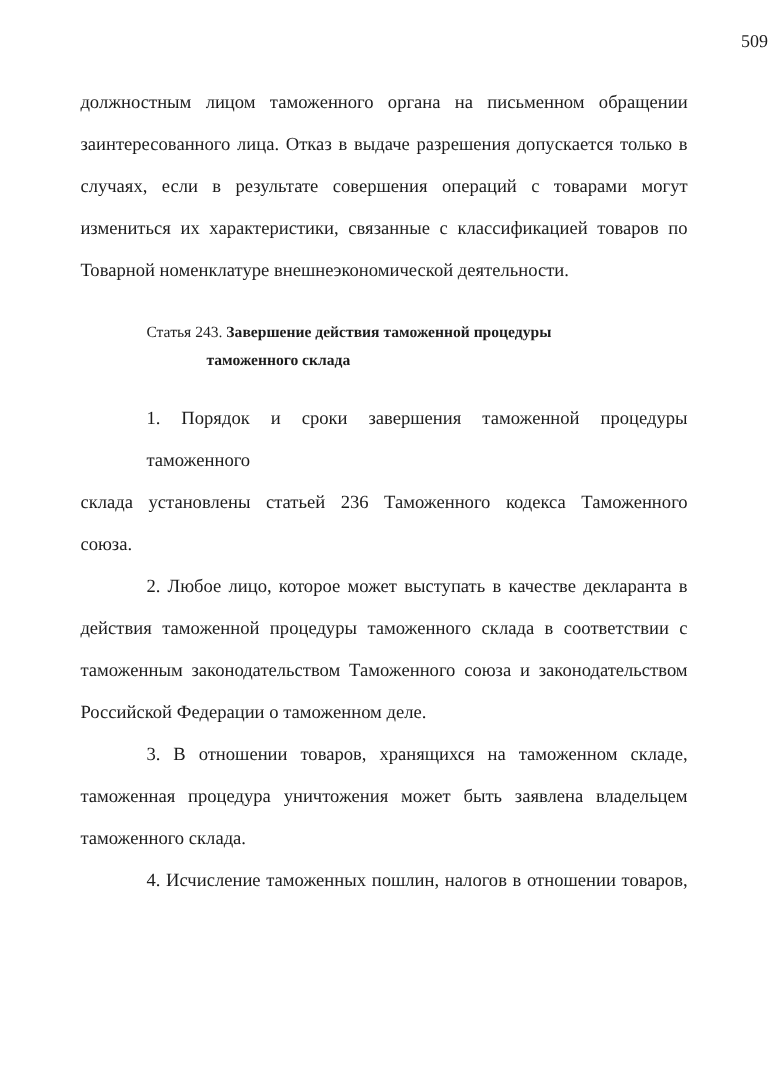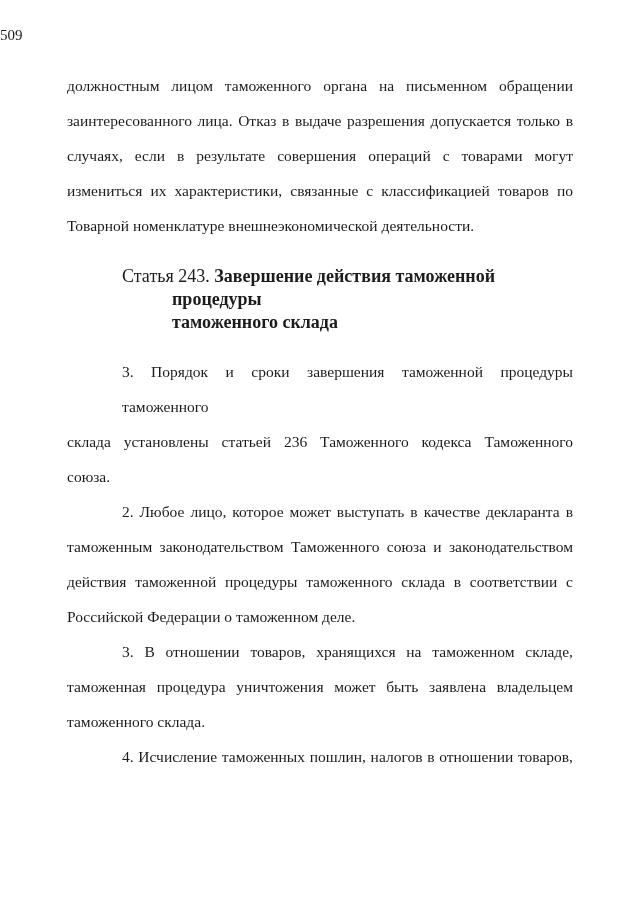--- a/index.html
+++ b/index.html
@@ -9,40 +9,40 @@
     background: #ffffff;
     color: #1c1c1c;
     font-family: "Liberation Serif", "DejaVu Serif", serif;
     overflow: hidden;
     position: relative;
   }
   .page-number {
     padding-top: 27px;
     font-size: 15px;
     line-height: 17px;
-    text-align: left;
+    text-align: right;
   }
   .content {
     margin: 24px 67px 0 67px;
     font-size: 15.5px;
     line-height: 35px;
   }
   .para { margin: 0; }
   .line {
     text-align: justify;
     text-align-last: justify;
     white-space: normal;
   }
   .line.first { padding-left: 55px; }
   .line.last { text-align-last: left; }
   .heading {
     margin: 22px 0 20px 0;
     line-height: 23px;
     padding-left: 105px;
-    font-size: 18px;
+    font-size: 13px;
   }
   .h-line1 { text-indent: -50px; }
   .h-bold { font-weight: bold; }
 </style>
 </head>
 <body>
 
 <div class="page">
 
   <div class="page-number">509</div>
@@ -59,29 +59,29 @@
 
     <div class="heading">
       <div class="h-line1">
         <span>Статья 243.</span>
         <span class="h-bold">Завершение действия таможенной процедуры</span>
       </div>
       <div class="h-bold">таможенного склада</div>
     </div>
 
     <div class="para">
-      <div class="line first">3. Порядок и сроки завершения таможенной процедуры таможенного</div>
+      <div class="line first">1. Порядок и сроки завершения таможенной процедуры таможенного</div>
       <div class="line">склада установлены статьей 236 Таможенного кодекса Таможенного</div>
       <div class="line last">союза.</div>
     </div>
 
     <div class="para">
       <div class="line first">2. Любое лицо, которое может выступать в качестве декларанта в</div>
+      <div class="line">действия таможенной процедуры таможенного склада в соответствии с</div>
       <div class="line">таможенным законодательством Таможенного союза и законодательством</div>
-      <div class="line">действия таможенной процедуры таможенного склада в соответствии с</div>
       <div class="line last">Российской Федерации о таможенном деле.</div>
     </div>
 
     <div class="para">
       <div class="line first">3. В отношении товаров, хранящихся на таможенном складе,</div>
       <div class="line">таможенная процедура уничтожения может быть заявлена владельцем</div>
       <div class="line last">таможенного склада.</div>
     </div>
 
     <div class="para">

